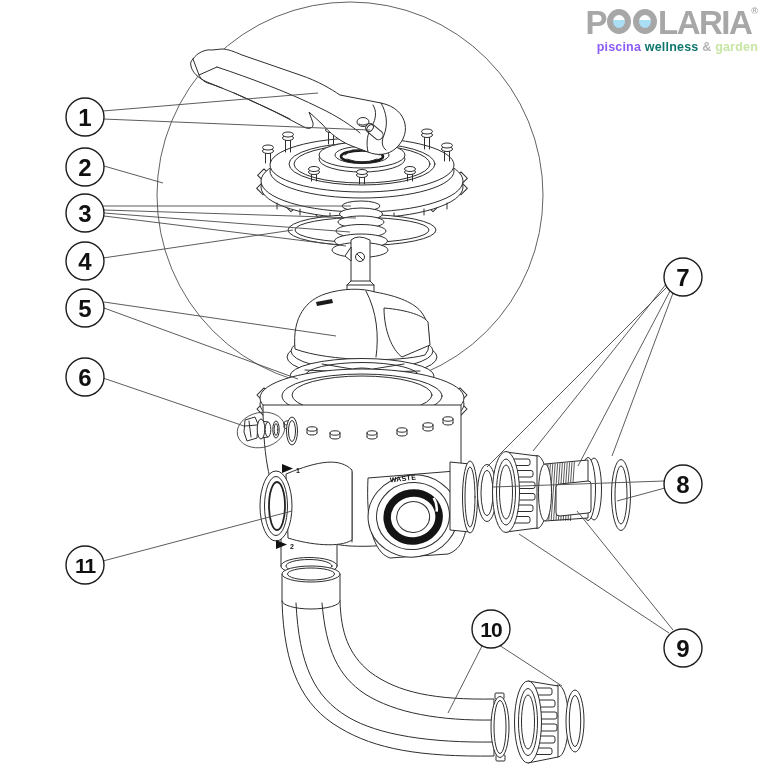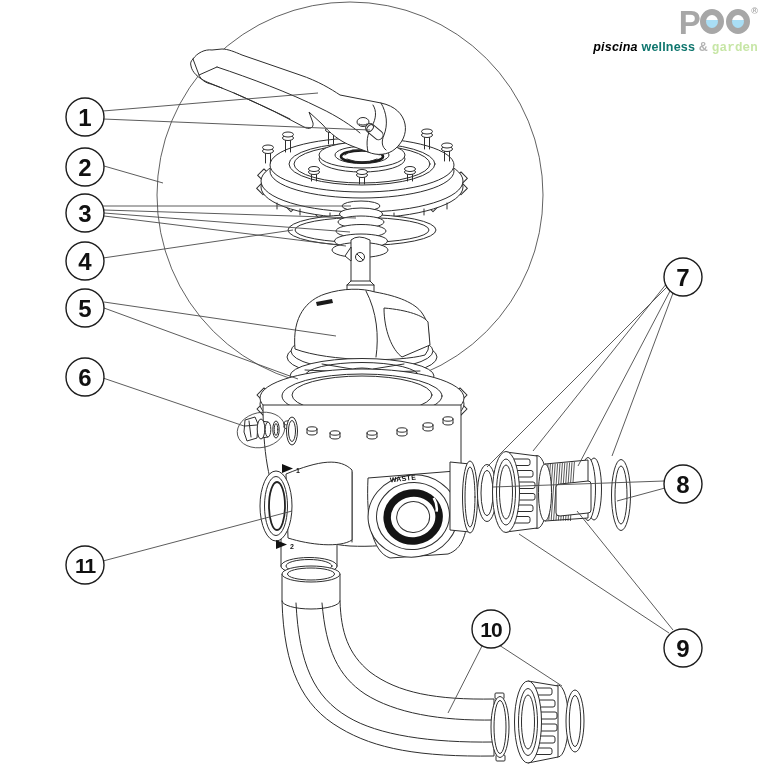--- a/index.html
+++ b/index.html
@@ -7,21 +7,21 @@
           font-family:"Liberation Sans",sans-serif;}
   
   .logo{position:absolute;top:6px;right:12px;text-align:right;line-height:1;}
   .logo-row{display:flex;align-items:flex-start;justify-content:flex-end;}
   .logo-letter{font-weight:bold;font-size:33px;color:#a7a7a7;letter-spacing:-1.5px;
                font-family:"Liberation Sans",sans-serif;}
   .logo-o{display:inline-block;width:12px;height:13px;border:6px solid #a7a7a7;border-radius:50%;
           background:linear-gradient(to bottom,#ffffff 38%,#a9def5 38%);margin:3px 1px 0 1px;}
   .logo-reg{font-size:9px;color:#a7a7a7;font-weight:bold;margin-top:1px;}
   .tagline{margin-top:2px;font-size:12.5px;font-weight:bold;letter-spacing:.2px;}
-  .tg-piscina{color:#000000;font-style:italic;} .tg-wellness{color:#0f766e;} .tg-amp{color:#b3b3b3;} .tg-garden{color:#c7e6a6;font-family:Liberation Mono, monospace;}
+  .tg-piscina{color:#8b5cf6;} .tg-wellness{color:#0f766e;} .tg-amp{color:#b3b3b3;} .tg-garden{color:#c7e6a6;}
   
   svg{position:absolute;left:0;top:0;}
   .ln{fill:none;stroke:#2e2e2e;stroke-width:1;stroke-linecap:round;stroke-linejoin:round;}
   .lnf{fill:#ffffff;stroke:#2e2e2e;stroke-width:1;stroke-linejoin:round;}
   .thin{fill:none;stroke:#3a3a3a;stroke-width:.8;}
   .leader{fill:none;stroke:#4a4a4a;stroke-width:.9;}
   .callout-circle{fill:#ffffff;stroke:#1c1c1c;stroke-width:1.4;}
   .callout-num{font-family:"Liberation Sans",sans-serif;font-weight:bold;font-size:24px;fill:#111;
                text-anchor:middle;}
   .callout-num.small{font-size:21px;letter-spacing:-1px;}
@@ -31,20 +31,21 @@
 </head>
 <body>
 
 <div class="canvas">
 
   <div class="logo">
     <div class="logo-row">
       <span class="logo-letter">P</span>
       <span class="logo-o"></span>
       <span class="logo-o"></span>
+      <span class="logo-letter">LARIA</span>
       <span class="logo-reg">®</span>
     </div>
     <div class="tagline">
       <span class="tg-piscina">piscina</span>
       <span class="tg-wellness">wellness</span>
       <span class="tg-amp">&amp;</span>
       <span class="tg-garden">garden</span>
     </div>
   </div>
 

